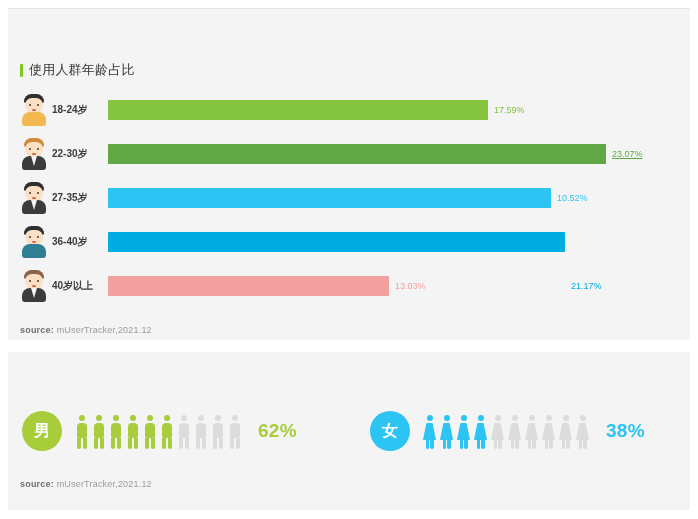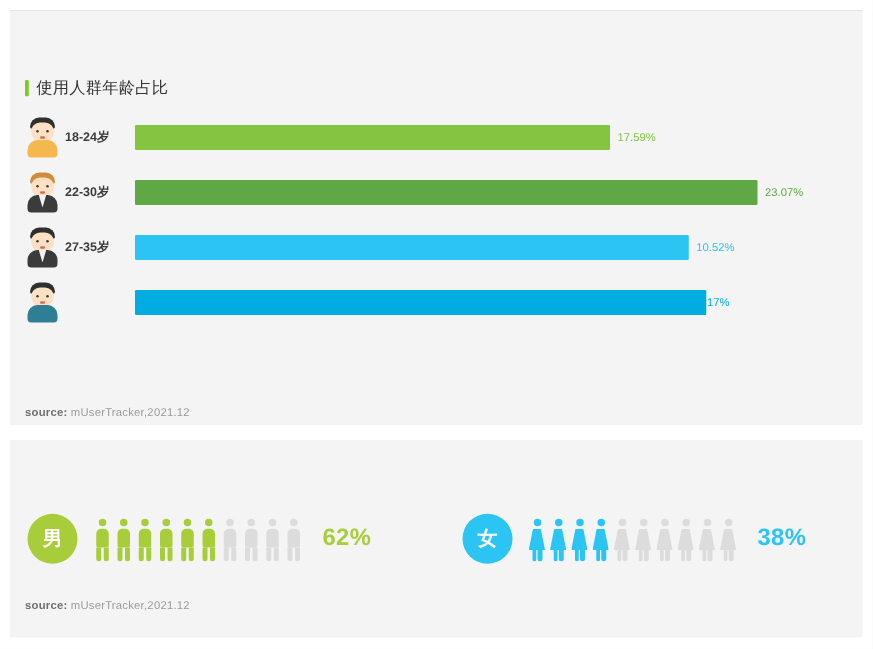--- a/index.html
+++ b/index.html
@@ -163,21 +163,21 @@
             <span class="av-face"></span>
             <span class="av-eye l"></span>
             <span class="av-eye r"></span>
             <span class="av-mouth"></span>
             <span class="av-body" style="background: rgb(59, 59, 59);"></span>
             <span class="av-collar"></span>
           </div>
           <div class="row-label">22-30岁</div>
           <div class="bartrack">
             <div class="bar" style="width: 498px; background: rgb(96, 168, 69);"></div>
-            <div class="barval" style="left: 498px; color: rgb(96, 168, 69);">23.07%</div>
+            <div class="barval" style="left: 498px; color: rgb(96, 168, 69); text-decoration: underline;">23.07%</div>
           </div>
         </div>
         <div class="row">
           <div class="avatar">
             <span class="av-hair" style="background: rgb(47, 47, 47);"></span>
             <span class="av-face"></span>
             <span class="av-eye l"></span>
             <span class="av-eye r"></span>
             <span class="av-mouth"></span>
             <span class="av-body" style="background: rgb(59, 59, 59);"></span>
@@ -191,23 +191,40 @@
         </div>
         <div class="row">
           <div class="avatar">
             <span class="av-hair" style="background: rgb(47, 47, 47);"></span>
             <span class="av-face"></span>
             <span class="av-eye l"></span>
             <span class="av-eye r"></span>
             <span class="av-mouth"></span>
             <span class="av-body" style="background: rgb(46, 127, 147);"></span>
           </div>
+          <div class="row-label">36-40岁</div>
           <div class="bartrack">
             <div class="bar" style="width: 457px; background: rgb(0, 172, 224);"></div>
-            <div class="barval" style="left: 439px; color: rgb(0, 172, 224);">21.17%</div>
+            <div class="barval" style="left: 457px; color: rgb(0, 172, 224); margin-top: 44px;">21.17%</div>
+          </div>
+        </div>
+        <div class="row">
+          <div class="avatar">
+            <span class="av-hair" style="background: rgb(138, 98, 72);"></span>
+            <span class="av-face"></span>
+            <span class="av-eye l"></span>
+            <span class="av-eye r"></span>
+            <span class="av-mouth"></span>
+            <span class="av-body" style="background: rgb(59, 59, 59);"></span>
+            <span class="av-collar"></span>
+          </div>
+          <div class="row-label">40岁以上</div>
+          <div class="bartrack">
+            <div class="bar" style="width: 281px; background: rgb(243, 160, 160);"></div>
+            <div class="barval" style="left: 281px; color: rgb(243, 160, 160);">13.03%</div>
           </div>
         </div>
       </div>
 
     <div class="source">
       <b>source:</b>
       <span>mUserTracker,2021.12</span>
     </div>
   </section>
 

